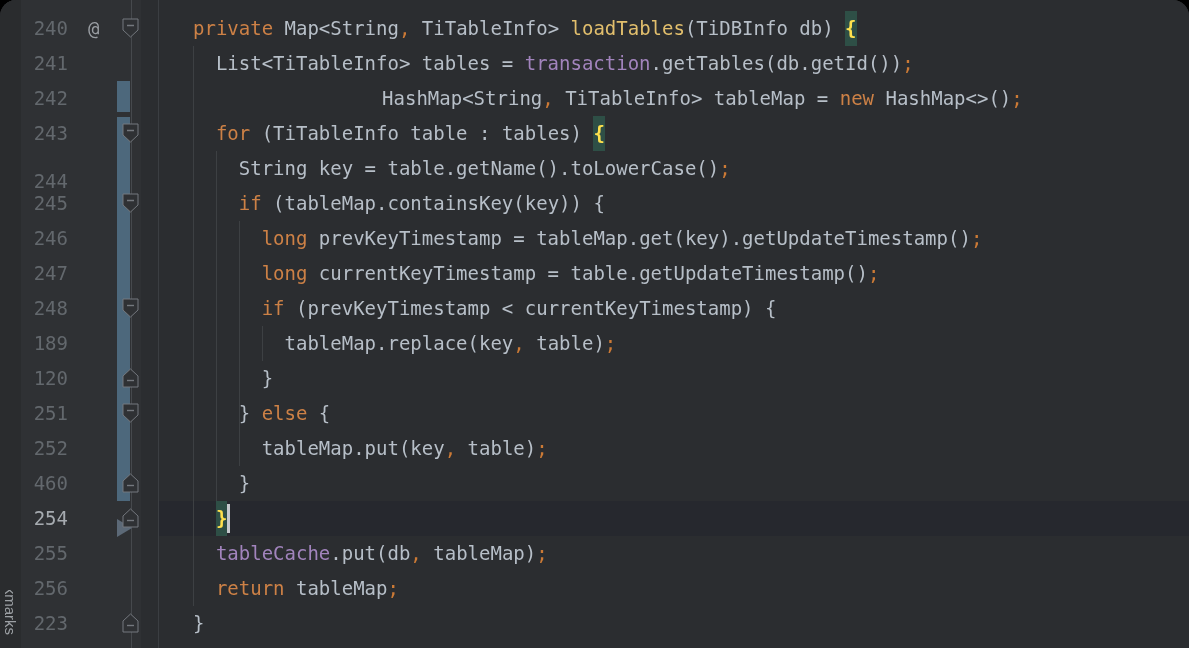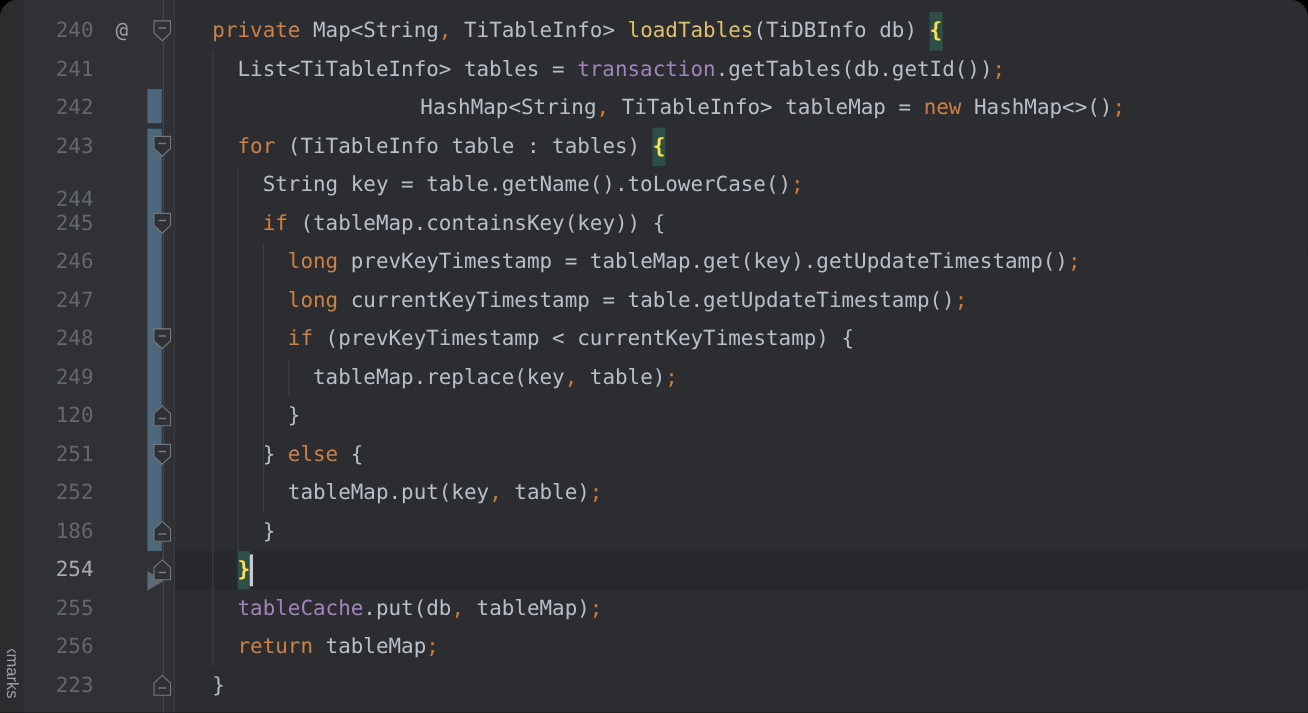--- a/index.html
+++ b/index.html
@@ -11,21 +11,21 @@
   }
   
   .stripe{position:absolute;left:0;top:0;bottom:0;width:21px;background:var(--bg-stripe,#2a2c2e);z-index:6;}
   .bookmarks-btn{position:absolute;left:0;bottom:0;width:21px;height:58px;overflow:hidden;cursor:pointer;}
   .bookmarks-btn span{
     position:absolute;left:19px;top:-30px;white-space:nowrap;
     transform:rotate(90deg);transform-origin:0 0;
     font-family:"Liberation Sans",sans-serif;font-size:15px;color:var(--bookmark-label,#9ca0a4);
   }
   
-  .gutter{position:absolute;left:21px;top:0;bottom:0;width:137px;background:var(--bg-gutter,#2f3134);z-index:4;}
+  .gutter{position:absolute;left:4px;top:0;bottom:0;width:137px;background:var(--bg-gutter,#2f3134);z-index:4;}
   .gutter-border{position:absolute;left:158px;top:0;bottom:0;width:1px;background:var(--border-gutter,#3b3e42);z-index:5;}
   .lnum{position:absolute;left:0;width:64px;height:35px;line-height:35px;text-align:right;
         font-size:19px;color:var(--num,#63686d);}
   .lnum.active{color:var(--num-active,#a6abb0);}
   .annotation{position:absolute;left:84px;width:22px;height:35px;line-height:35px;font-size:19px;color:var(--ann,#9a9ea3);}
   .fold-line{position:absolute;left:127px;top:0;bottom:0;width:1px;background:var(--fold-line,#46494d);}
   .vcs-bar{position:absolute;left:113px;width:13px;background:var(--bar,#4d687c);}
   .vcs-del{position:absolute;left:113px;width:0;height:0;
            border-top:9px solid transparent;border-bottom:9px solid transparent;
            border-left:15px solid var(--tri,#5c6977);}
@@ -126,25 +126,25 @@
     <div id="num-layer">
         <div class="lnum" style="top: 11px;">240</div>
         <div class="lnum" style="top: 46px;">241</div>
         <div class="lnum" style="top: 81px;">242</div>
         <div class="lnum" style="top: 116px;">243</div>
         <div class="lnum" style="top: 151px; margin-top: 13px;">244</div>
         <div class="lnum" style="top: 186px;">245</div>
         <div class="lnum" style="top: 221px;">246</div>
         <div class="lnum" style="top: 256px;">247</div>
         <div class="lnum" style="top: 291px;">248</div>
-        <div class="lnum" style="top: 326px;">249</div>
+        <div class="lnum" style="top: 326px;">189</div>
         <div class="lnum" style="top: 361px;">120</div>
         <div class="lnum" style="top: 396px;">251</div>
         <div class="lnum" style="top: 431px;">252</div>
-        <div class="lnum" style="top: 466px;">186</div>
+        <div class="lnum" style="top: 466px;">460</div>
         <div class="lnum active" style="top: 501px;">254</div>
         <div class="lnum" style="top: 536px;">255</div>
         <div class="lnum" style="top: 571px;">256</div>
         <div class="lnum" style="top: 606px;">223</div>
       </div>
     <div class="annotation" id="annotation" style="top: 11px;">@</div>
   </div>
   <div class="gutter-border"></div>
 
   <div class="stripe">

